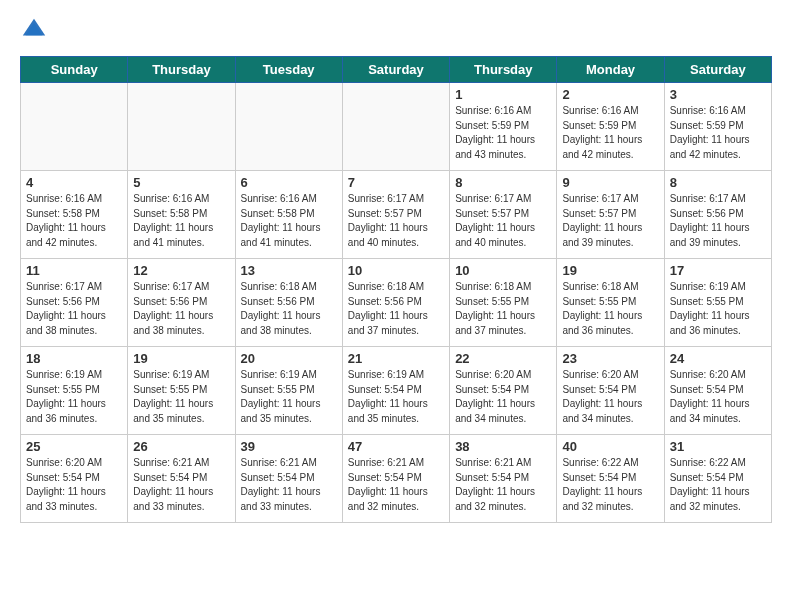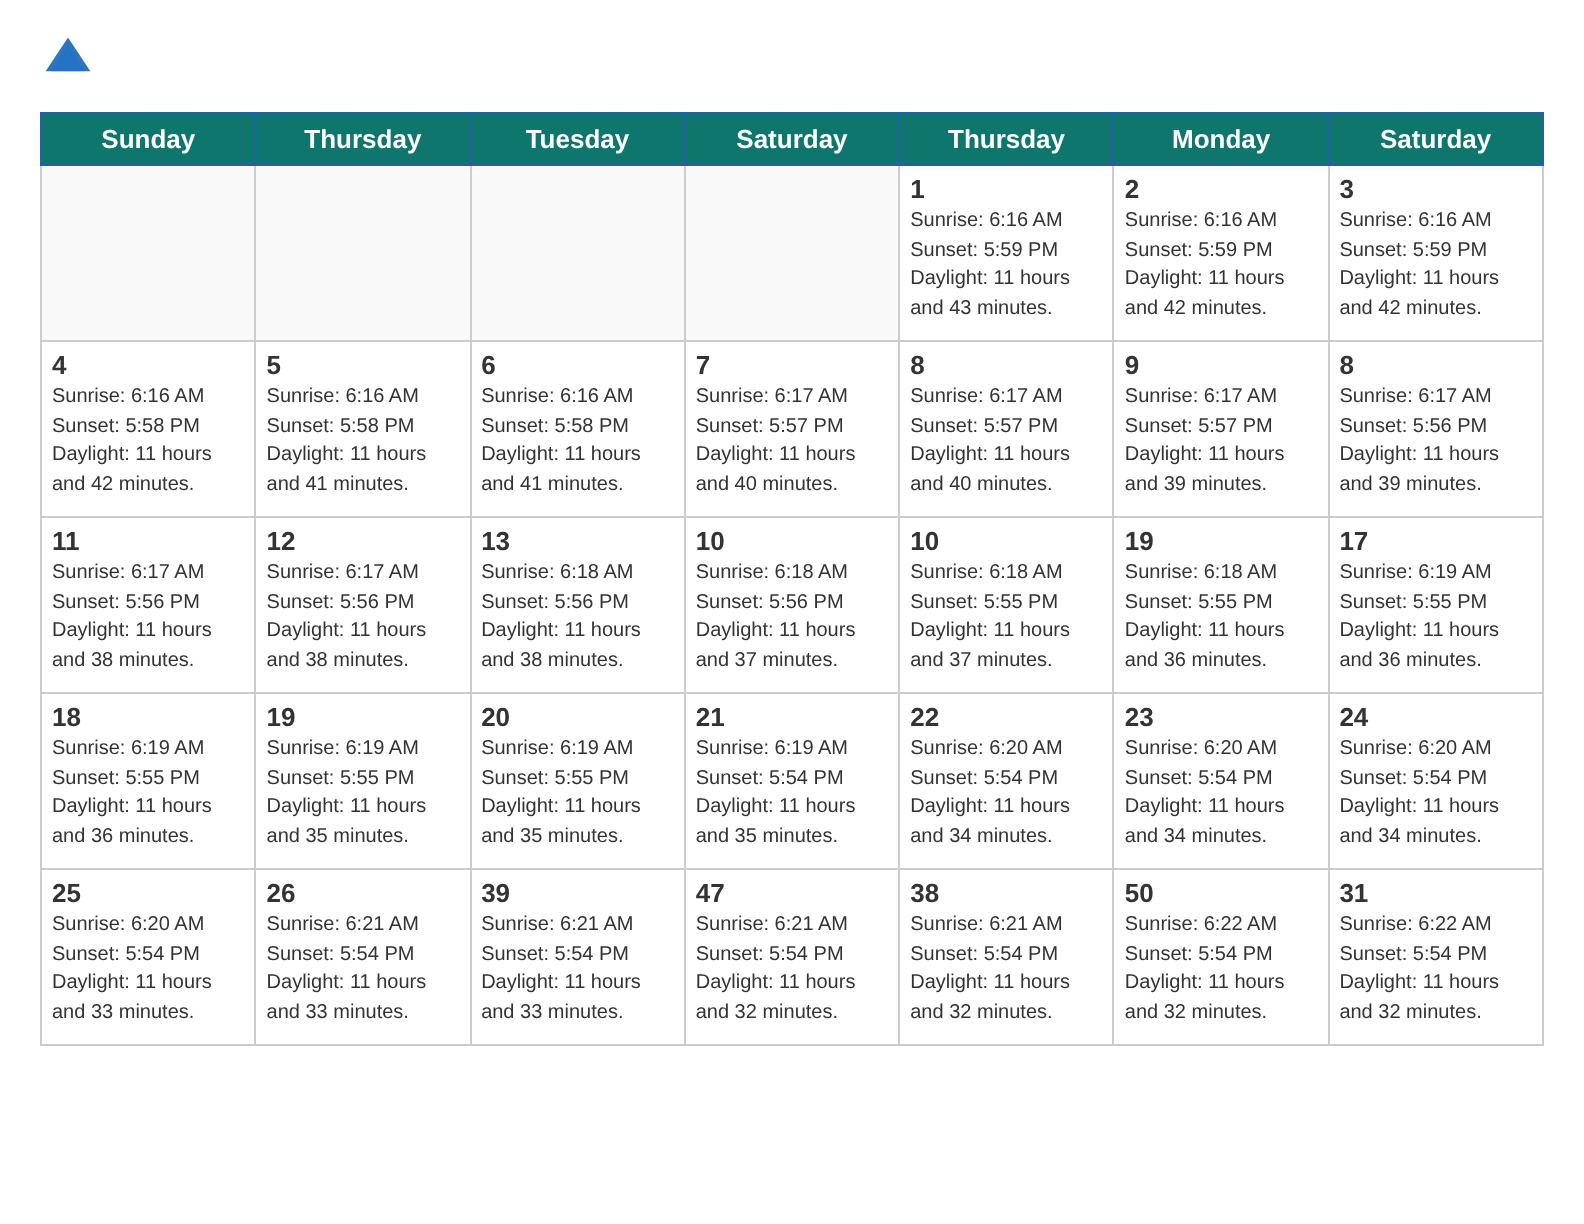--- a/index.html
+++ b/index.html
@@ -252,21 +252,21 @@
           </td>
           <td>
             <span class="day-number">47</span>
             <div class="day-info">Sunrise: 6:21 AM<br>Sunset: 5:54 PM<br>Daylight: 11 hours and 32 minutes.</div>
           </td>
           <td>
             <span class="day-number">38</span>
             <div class="day-info">Sunrise: 6:21 AM<br>Sunset: 5:54 PM<br>Daylight: 11 hours and 32 minutes.</div>
           </td>
           <td>
-            <span class="day-number">50</span>
+            <span class="day-number">40</span>
             <div class="day-info">Sunrise: 6:22 AM<br>Sunset: 5:54 PM<br>Daylight: 11 hours and 32 minutes.</div>
           </td>
           <td>
             <span class="day-number">31</span>
             <div class="day-info">Sunrise: 6:22 AM<br>Sunset: 5:54 PM<br>Daylight: 11 hours and 32 minutes.</div>
           </td>
         </tr>
       </tbody>
   </table>
 </div>

